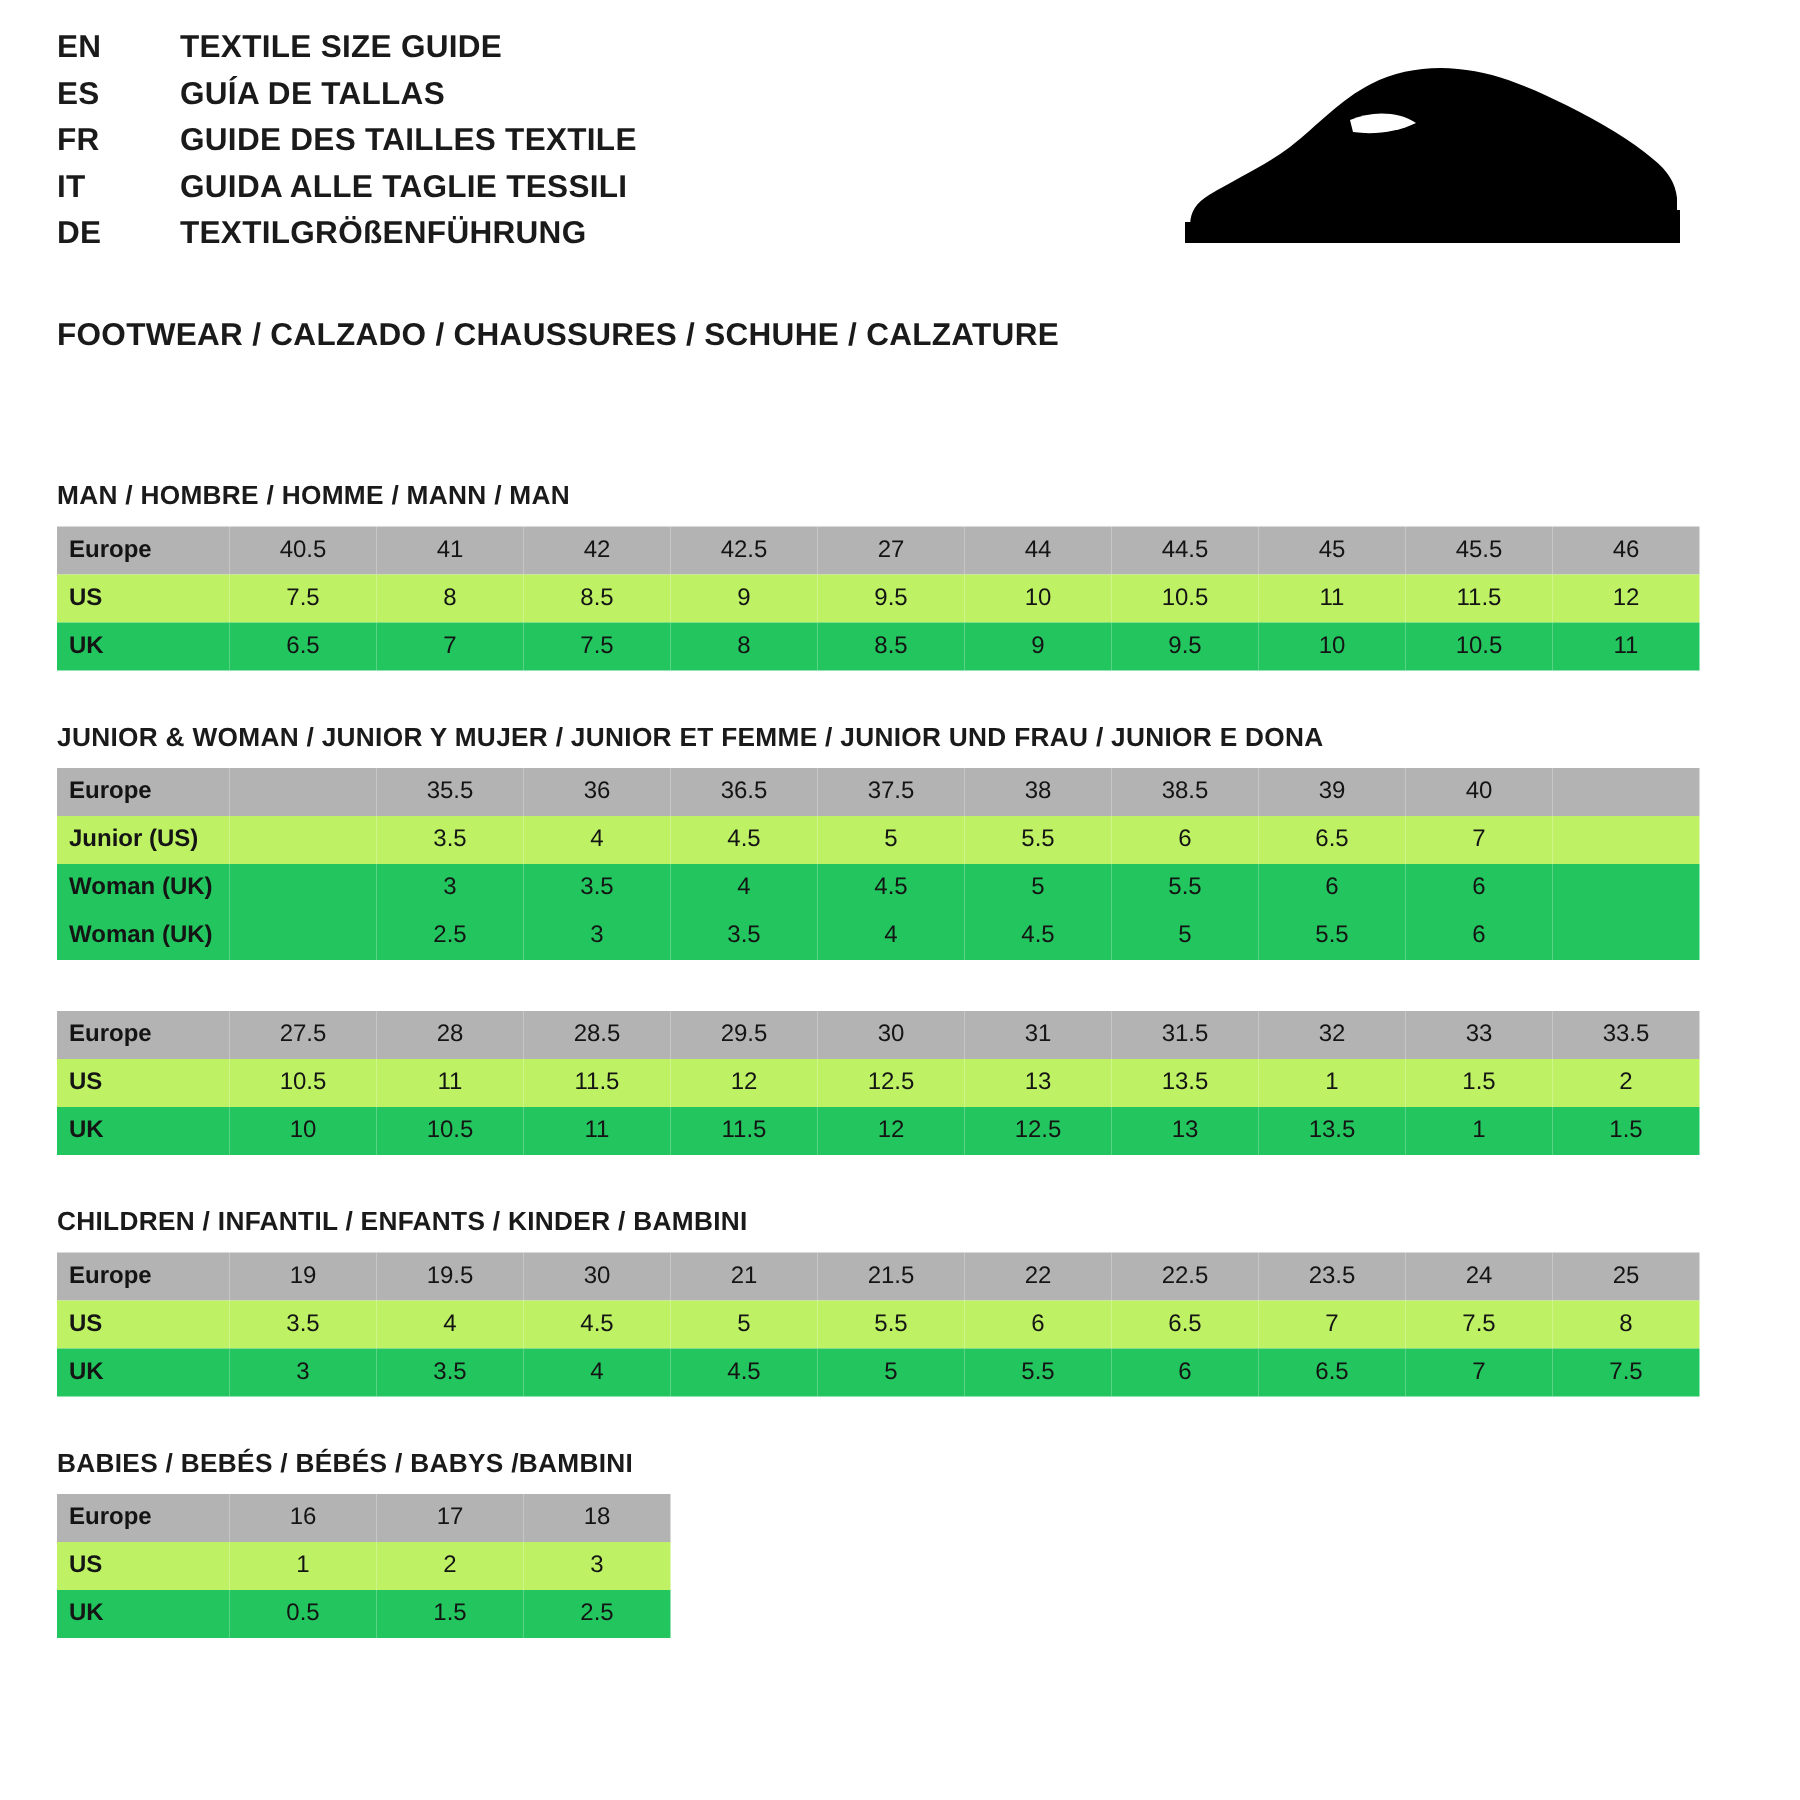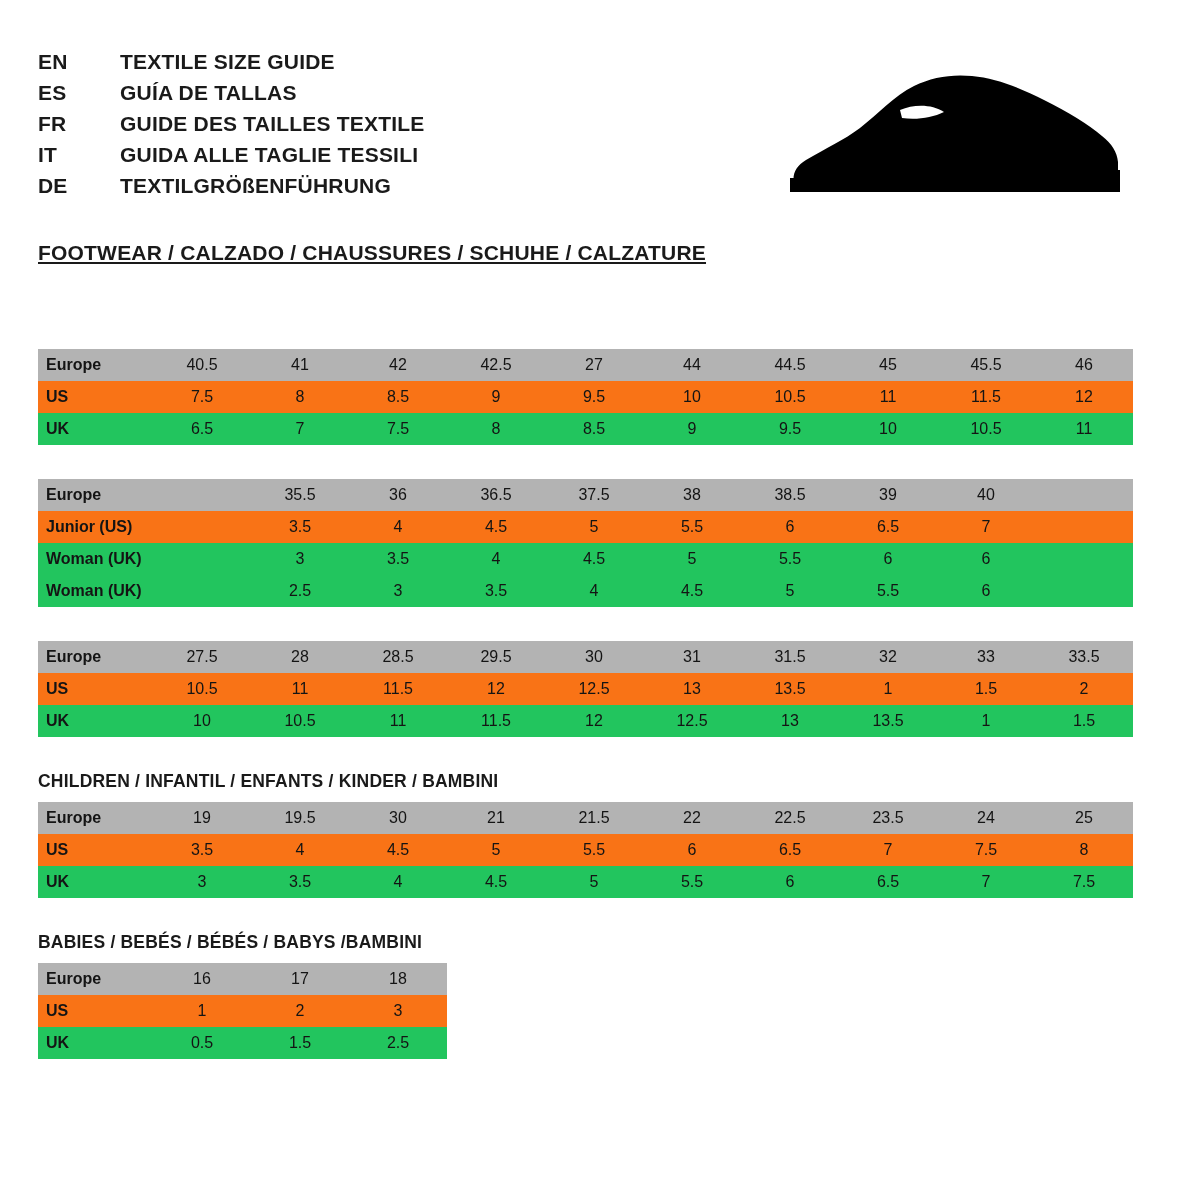--- a/index.html
+++ b/index.html
@@ -13,21 +13,21 @@
     font-family: "Liberation Sans", sans-serif;
     color: #1a1a1a;
     position: relative;
     overflow: hidden;
   }
   .page {
     position: relative;
     width: 1200px;
     height: 1200px;
     box-sizing: border-box;
-    padding: 46px 38px 0 38px;
+    padding: 16px 38px 0 38px;
   }
 
   
   .header {
     display: flex;
     align-items: flex-start;
     justify-content: space-between;
   }
   .lang-list {
     display: table;
@@ -51,21 +51,20 @@
   .shoe-wrap {
     margin-right: 40px;
     margin-top: 28px;
   }
 
   .footwear-title {
     font-weight: bold;
     font-size: 21px;
     letter-spacing: 0.2px;
     margin-top: 33px;
-    text-decoration: underline;
   }
 
   
   .section {
     margin-top: 34px;
   }
   .section.first { margin-top: 84px; }
   .section-title {
     font-weight: bold;
     font-size: 17.5px;
@@ -87,21 +86,21 @@
   table.size-table td.label {
     text-align: left;
     padding-left: 8px;
     font-weight: bold;
   }
   tr.head td {
     background: #b3b3b3;
     font-weight: normal;
   }
   tr.alt td {
-    background: #f97316;
+    background: #bef264;
   }
   tr.zebra td {
     background: #22c55e;
   }
 
   
   col.c-label { width: 115px; }
   col.c-data  { width: 98px; }
 </style>
 </head>
@@ -139,20 +138,21 @@
         <rect x="246" y="96" width="92" height="22" fill="#000000"></rect>
         <rect x="8" y="104" width="330" height="14" fill="#000000"></rect>
         <path fill="#ffffff" d="M118 36 C132 30 150 30 162 38 C150 44 134 46 120 44 Z"></path>
       </svg>
     </div>
   </div>
 
   <div class="footwear-title">FOOTWEAR / CALZADO / CHAUSSURES / SCHUHE / CALZATURE</div>
 
   <div class="section first">
+    <div class="section-title">MAN / HOMBRE / HOMME / MANN / MAN</div>
     <table class="size-table">
       <colgroup>
         <col class="c-label">
           <col class="c-data">
           <col class="c-data">
           <col class="c-data">
           <col class="c-data">
           <col class="c-data">
           <col class="c-data">
           <col class="c-data">
@@ -198,20 +198,21 @@
           <td>9.5</td>
           <td>10</td>
           <td>10.5</td>
           <td>11</td>
         </tr>
       </tbody>
     </table>
   </div>
 
   <div class="section">
+    <div class="section-title">JUNIOR &amp; WOMAN / JUNIOR Y MUJER / JUNIOR ET FEMME / JUNIOR UND FRAU / JUNIOR E DONA</div>
     <table class="size-table">
       <colgroup>
         <col class="c-label">
           <col class="c-data">
           <col class="c-data">
           <col class="c-data">
           <col class="c-data">
           <col class="c-data">
           <col class="c-data">
           <col class="c-data">

